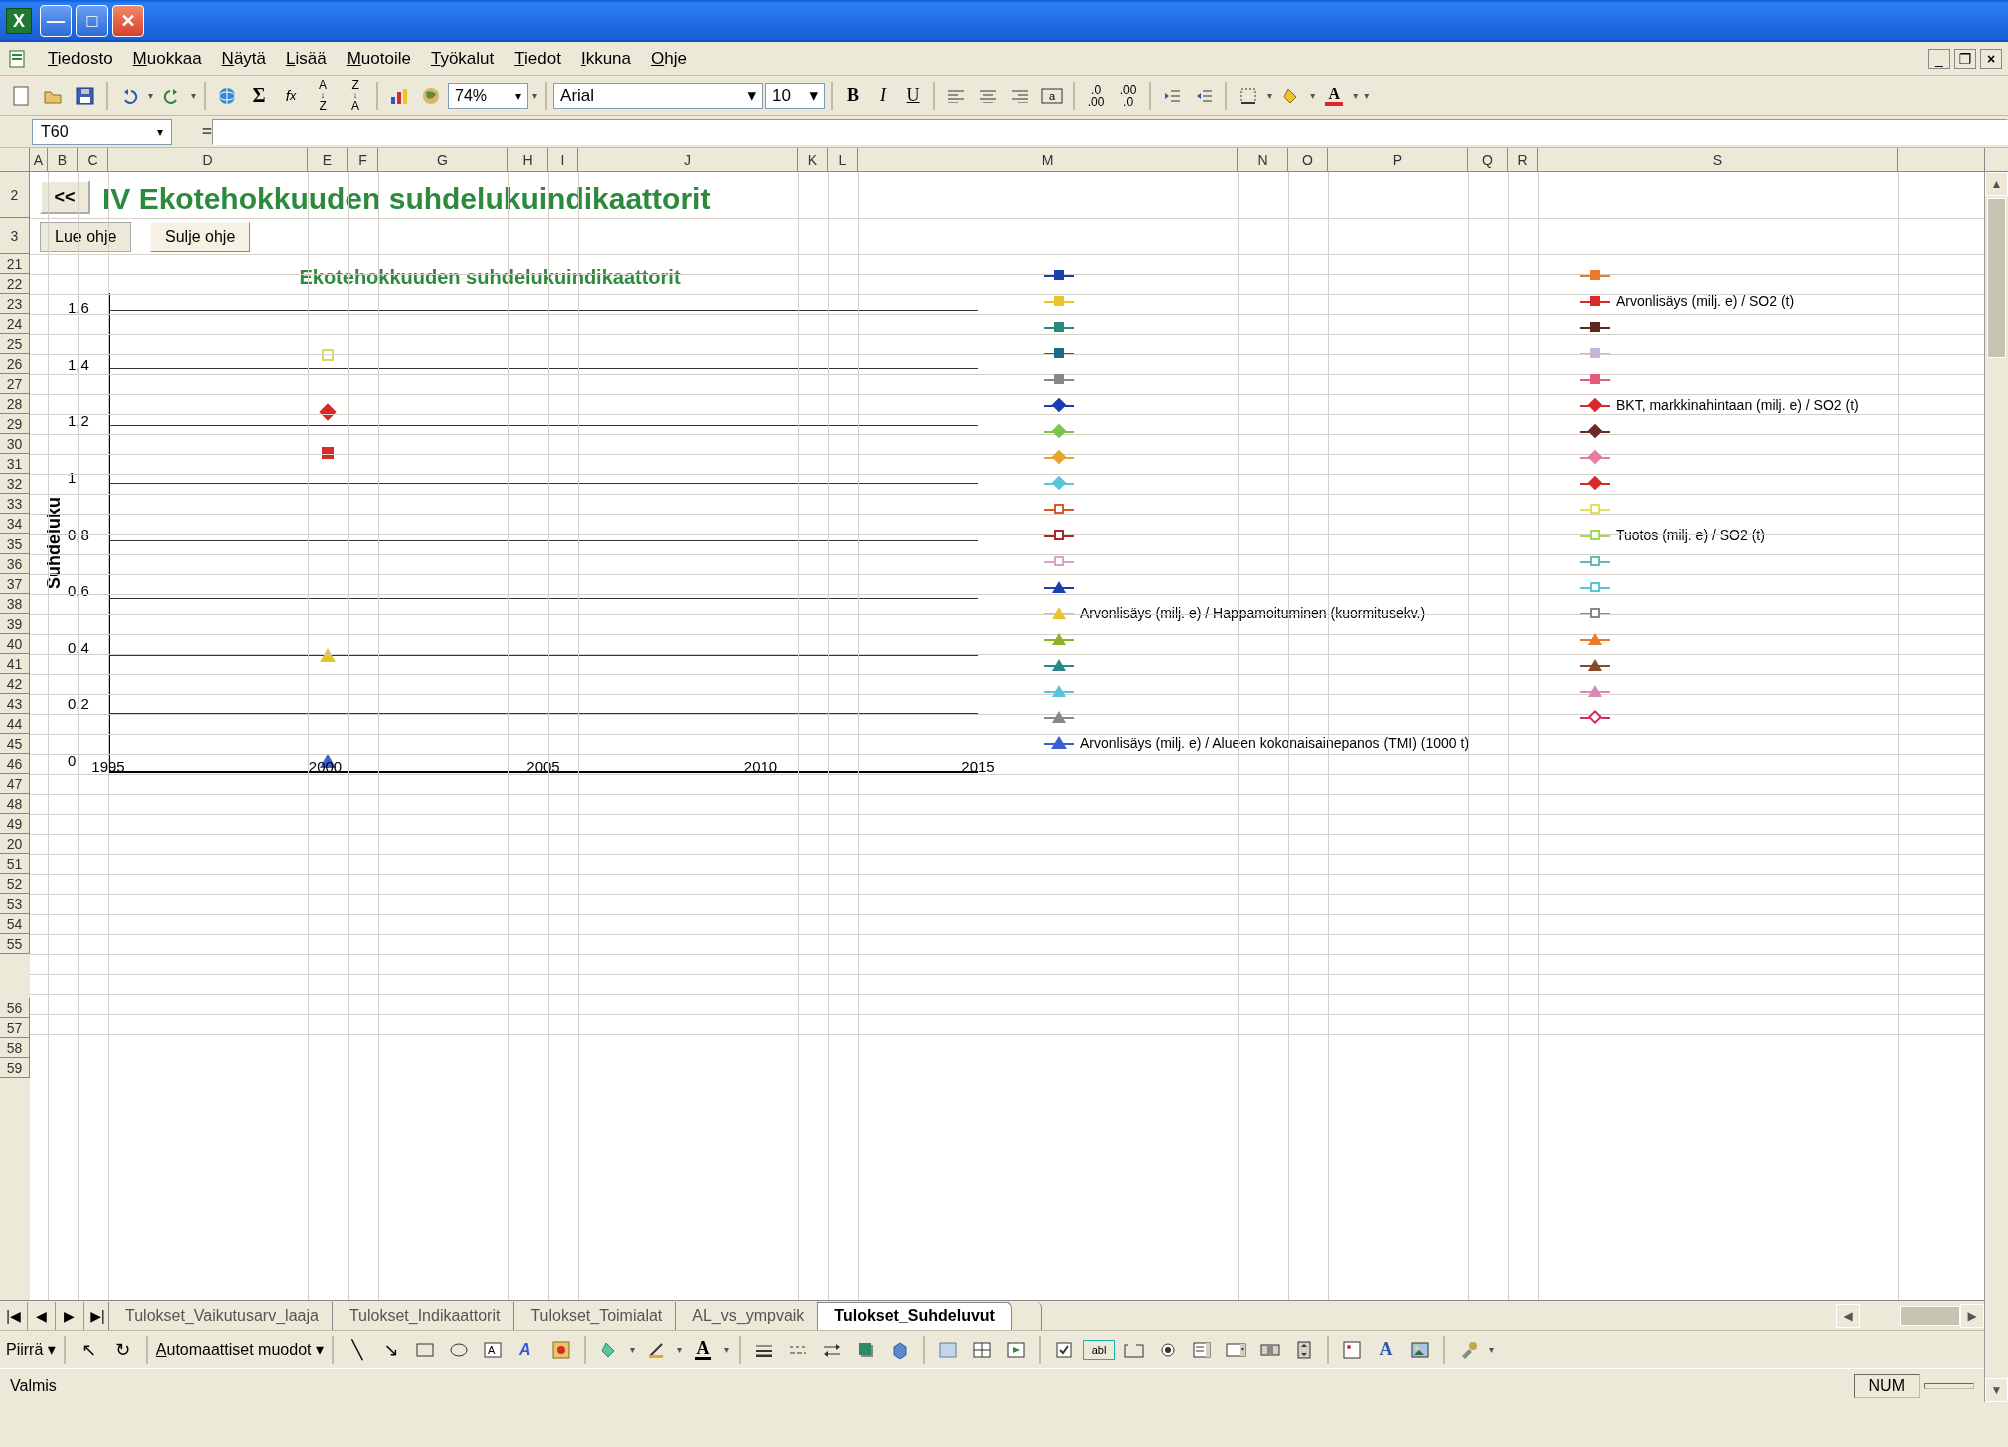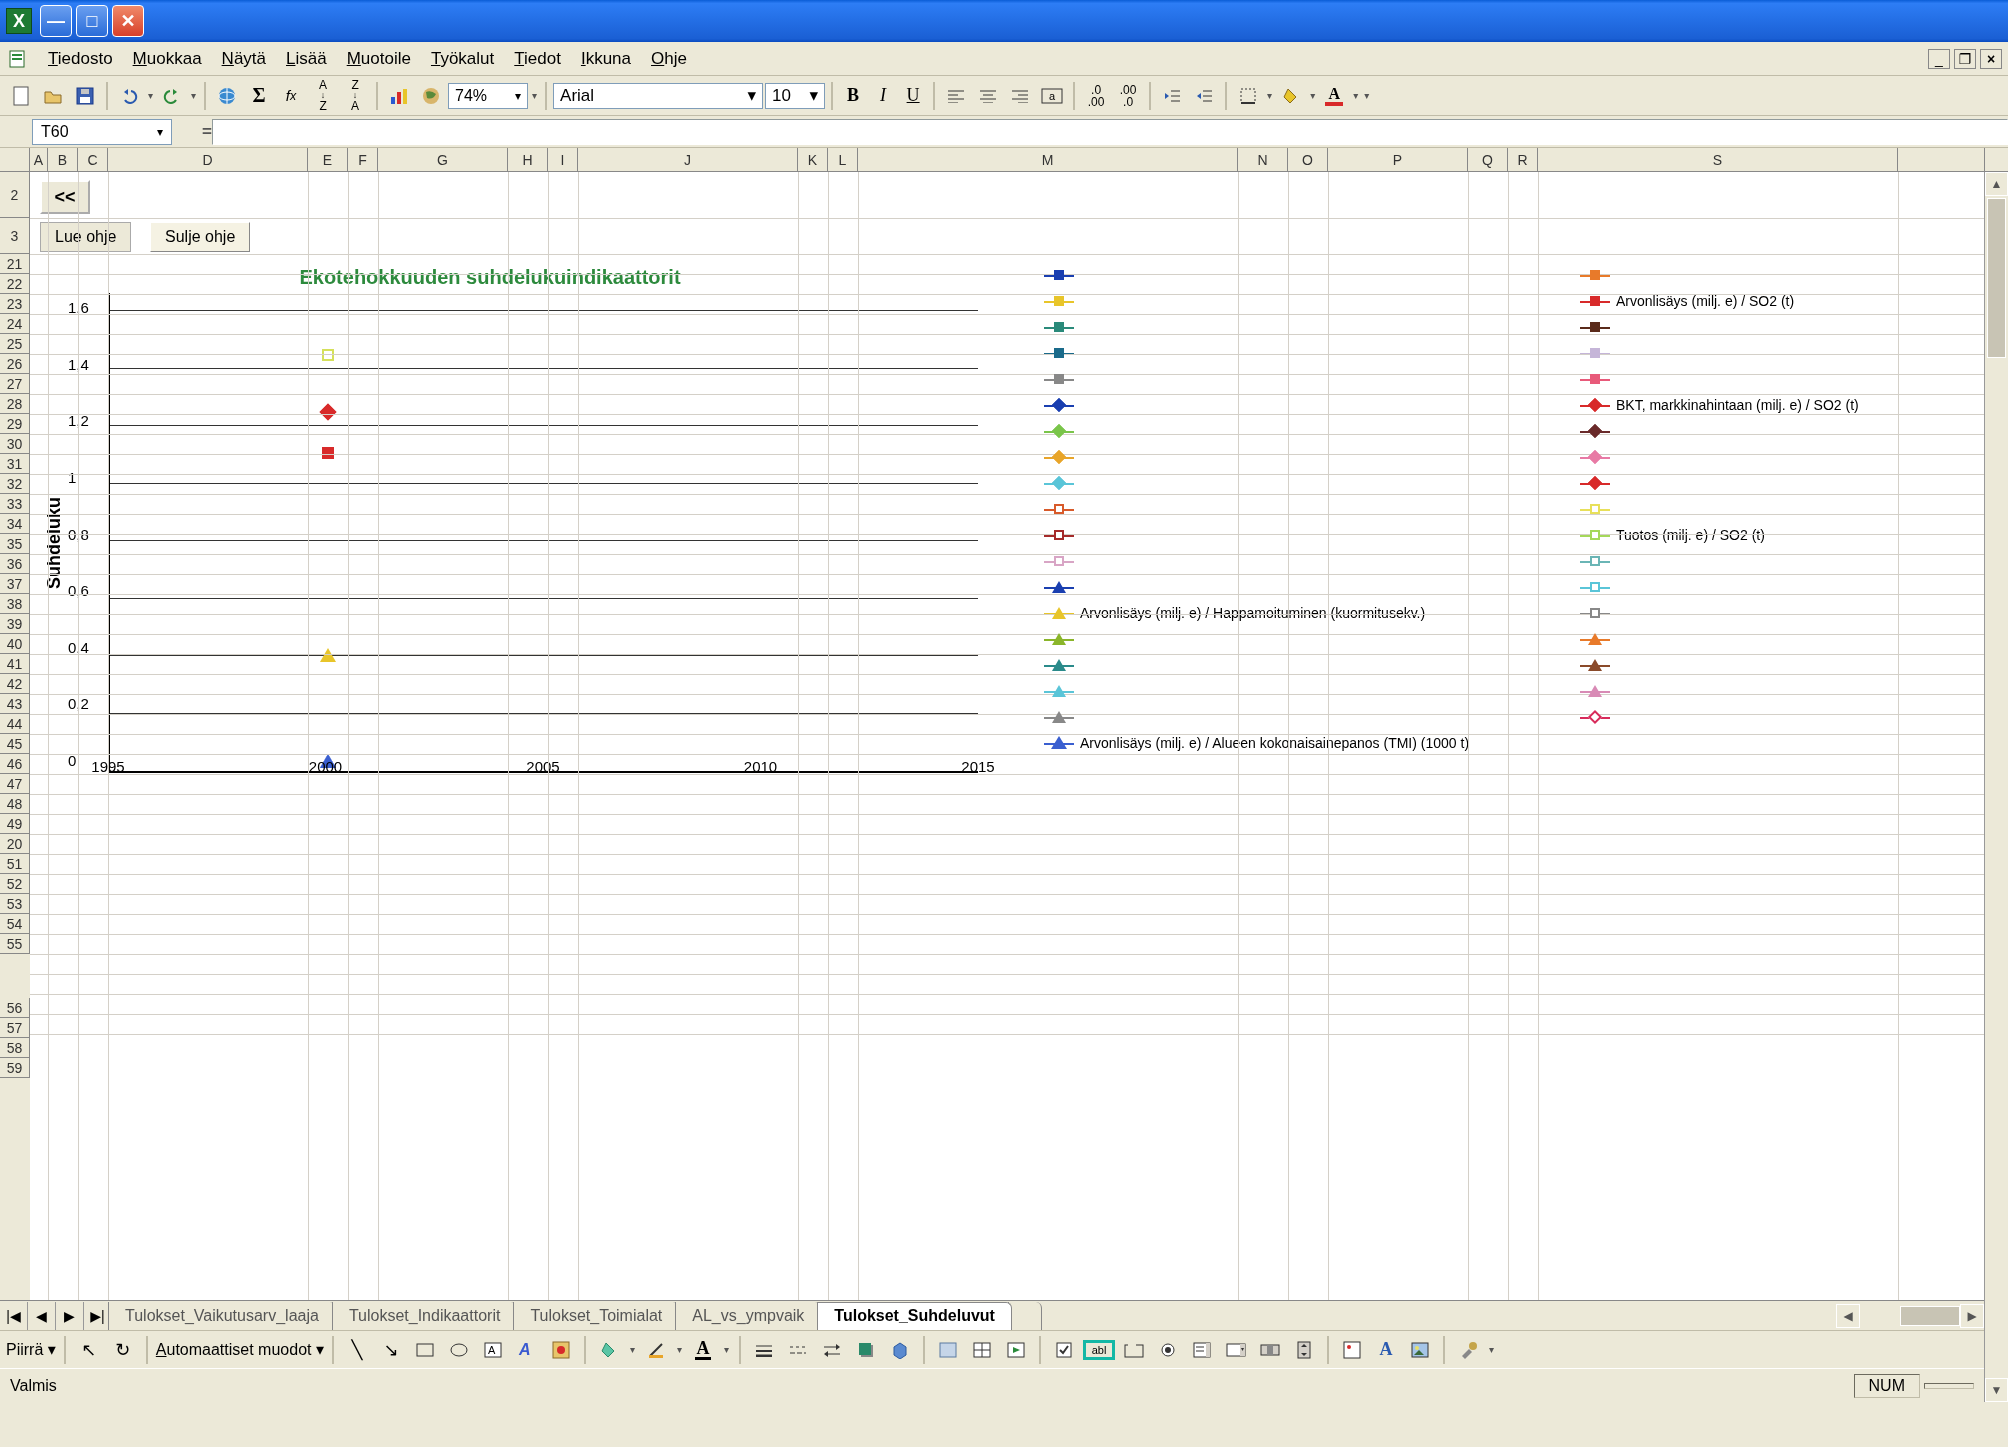--- a/index.html
+++ b/index.html
@@ -364,20 +364,21 @@
       <div class="rh" style="height: 20px;">54</div>
       <div class="rh" style="height: 20px;">55</div>
       <div class="rh" style="height: 20px; margin-top: 44px;">56</div>
       <div class="rh" style="height: 20px;">57</div>
       <div class="rh" style="height: 20px;">58</div>
       <div class="rh" style="height: 20px;">59</div>
     </div>
   <div class="grid" id="grid">
 
     <div class="backbtn">&lt;&lt;</div>
+    <div class="sheettitle">IV Ekotehokkuuden suhdelukuindikaattorit</div>
     <div class="ohjebtn" style="left:10px">Lue ohje</div>
     <div class="ohjebtn active" style="left:120px">Sulje ohje</div>
 
     <div class="chartarea">
       <div class="charttitle" style="width:900px">Ekotehokkuuden suhdelukuindikaattorit</div>
       <div class="plotwrap">
         <div class="yaxislabel">Suhdeluku</div>
         <div class="yticks" id="yticks">
             <div>1,6</div>
             <div>1,4</div>
@@ -855,21 +856,21 @@
             <path d="M6 5 L13 8 L6 11 Z" fill="#2a8a3a"></path>
           </svg>
         </div>
       <div class="tsep"></div>
       <div class="tbtn">
           <svg width="16" height="16">
             <rect x="1" y="1" width="14" height="14" fill="#fff" stroke="#333"></rect>
             <path d="M4 8 L7 11 L12 4" fill="none" stroke="#333" stroke-width="2"></path>
           </svg>
         </div>
-      <div class="tbtn" style="font-size:11px;border:3px solid #14b8a6;width:32px;height:20px">abl</div>
+      <div class="tbtn" style="font-size:11px;border:1px solid #14b8a6;width:32px;height:20px">abl</div>
       <div class="tbtn">
           <svg width="20" height="16">
             <rect x="1" y="3" width="18" height="12" fill="none" stroke="#333"></rect>
             <rect x="4" y="0" width="8" height="6" fill="#ece9d8"></rect>
           </svg>
         </div>
       <div class="tbtn">
           <svg width="16" height="16">
             <circle cx="8" cy="8" r="6" fill="#fff" stroke="#333"></circle>
             <circle cx="8" cy="8" r="3" fill="#333"></circle>

